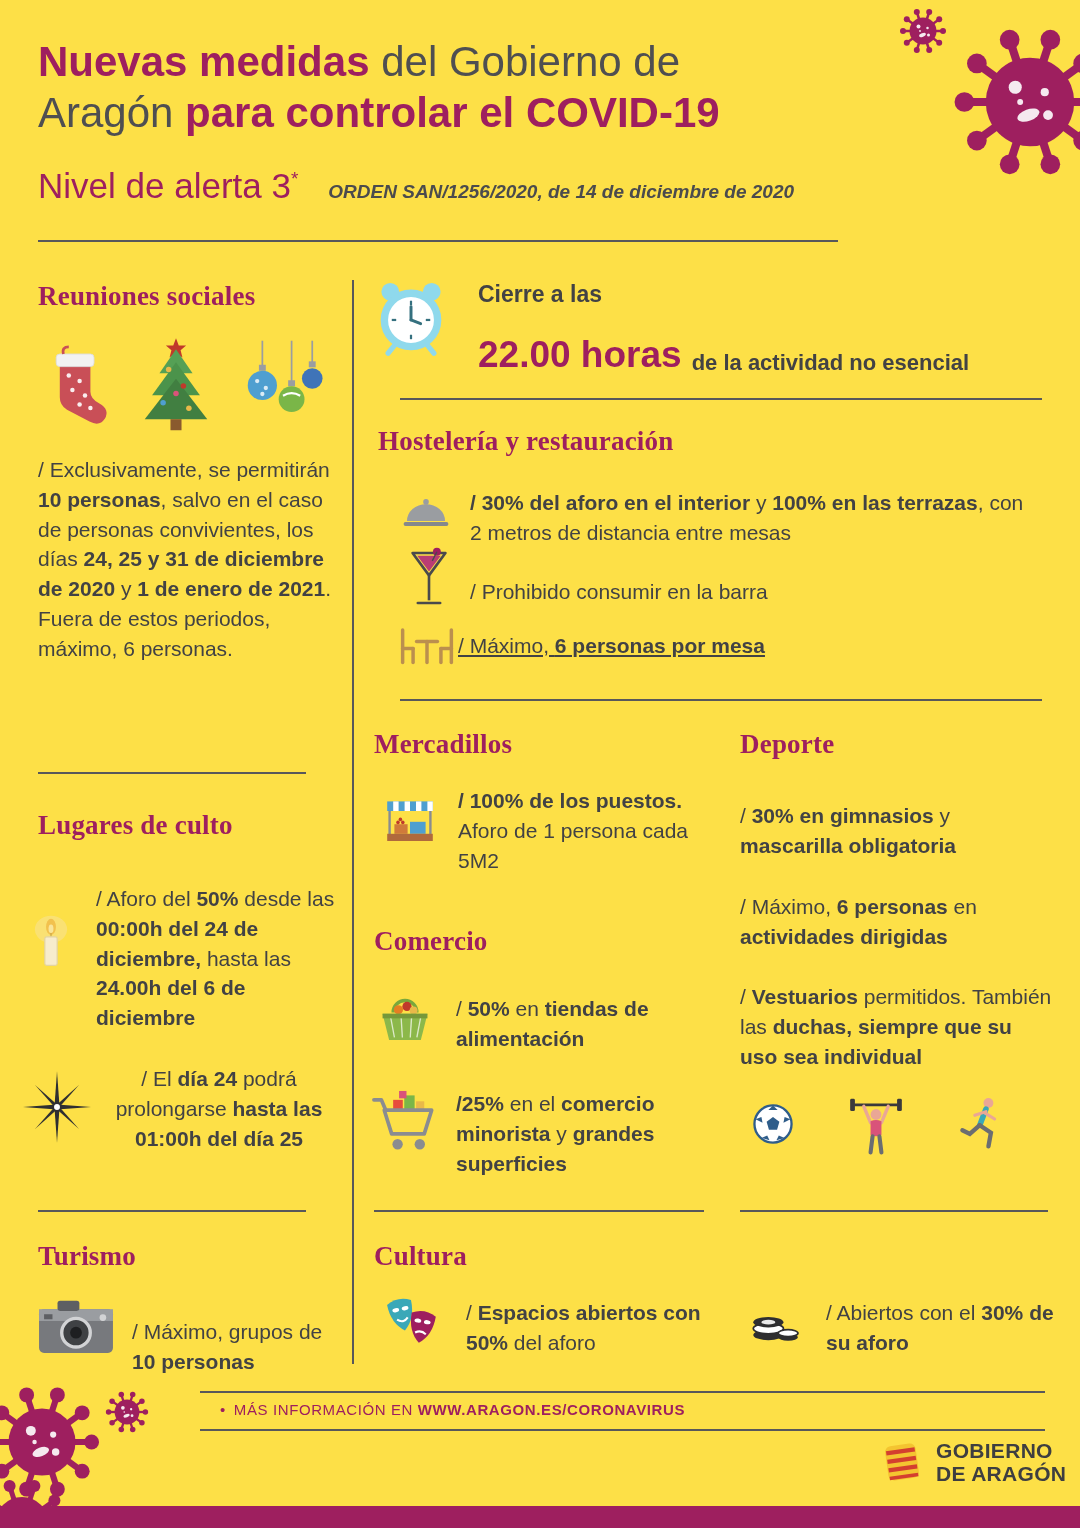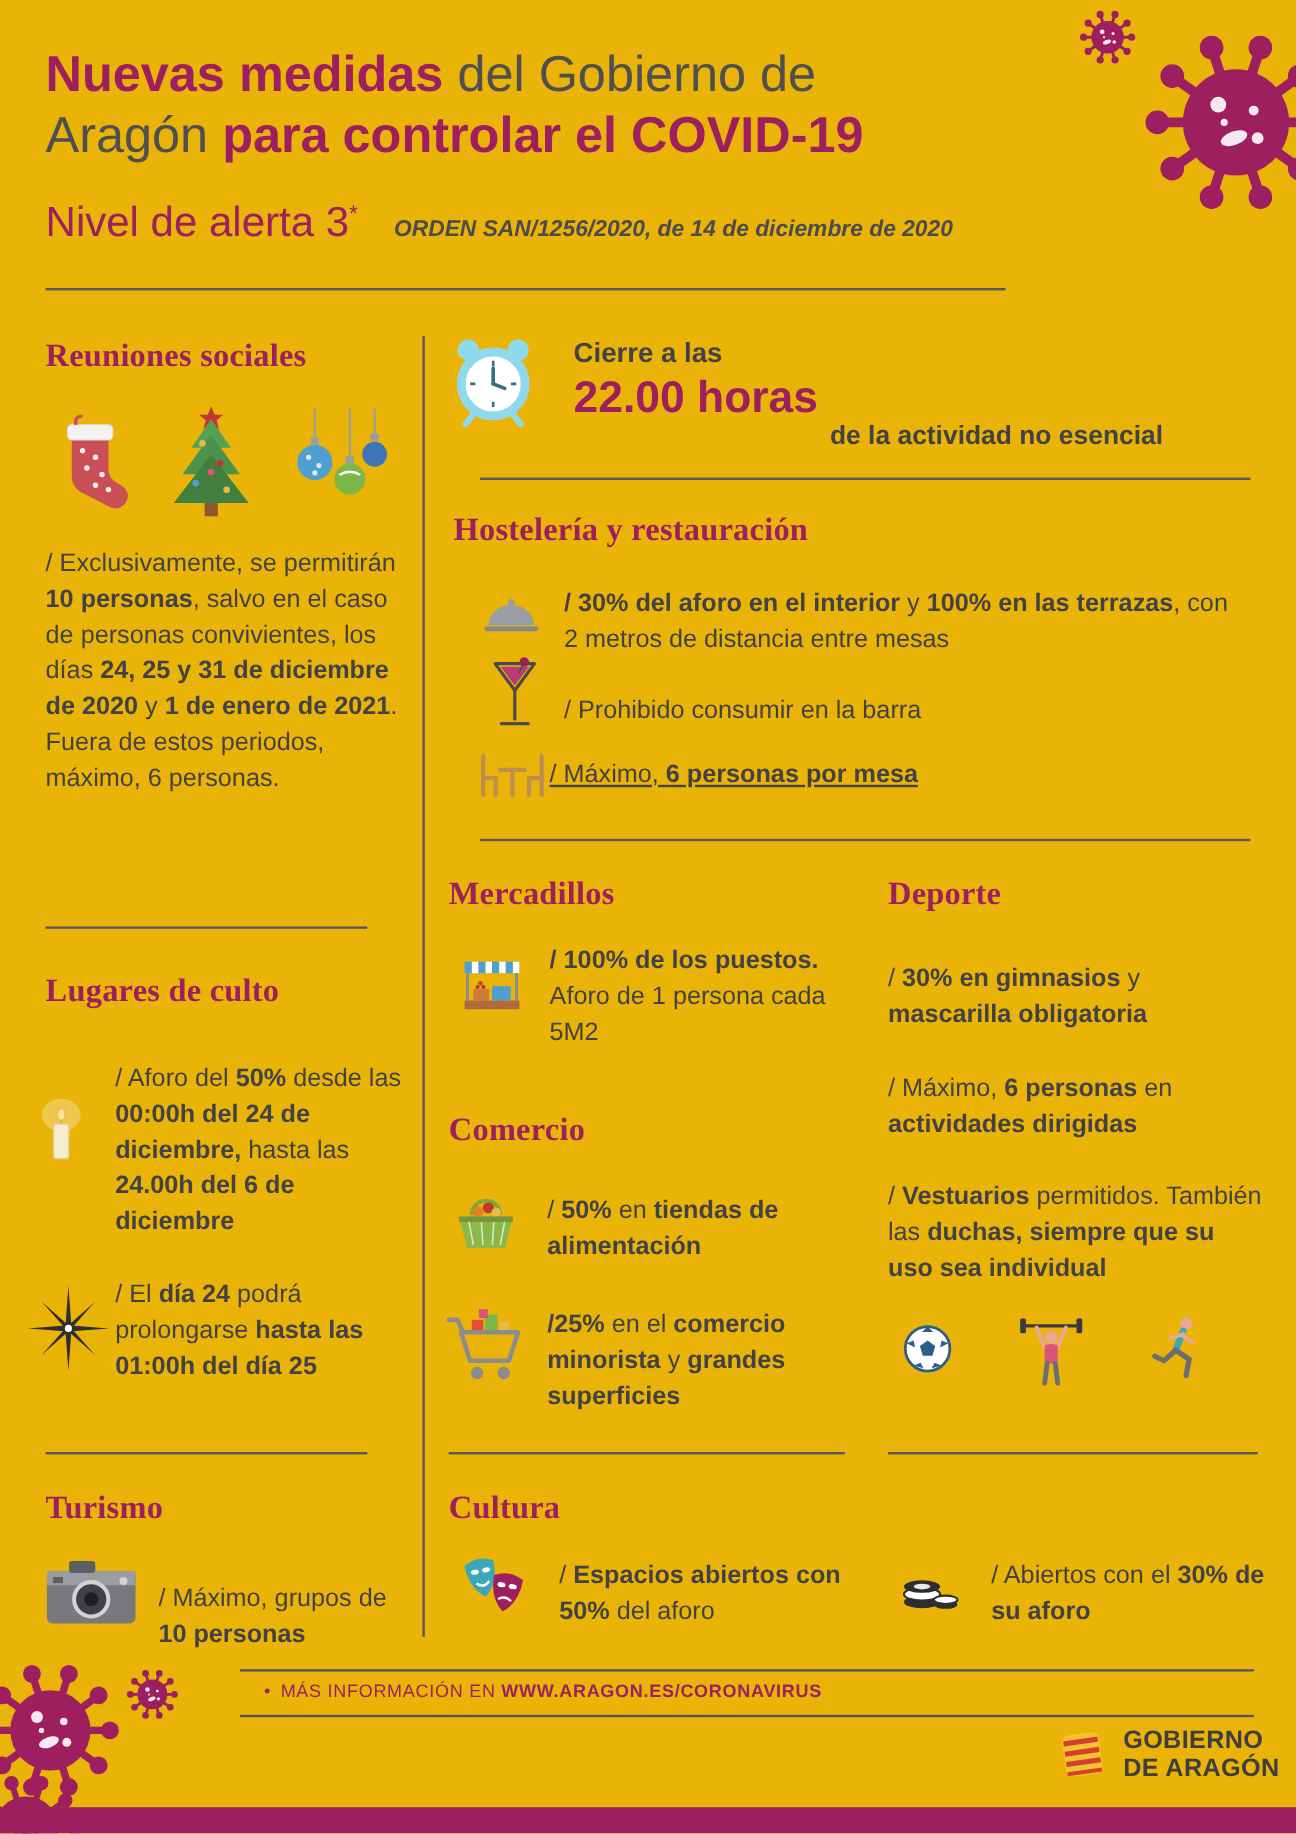--- a/index.html
+++ b/index.html
@@ -4,21 +4,21 @@
 <style>
   :root{
     --accent:#9e1f5f;
     --dark:#424244;
     --titlegray:#4f4f51;
     --line:#58585a;
   }
   *{margin:0;padding:0;box-sizing:border-box;}
   html,body{margin:0;padding:0;}
   body{background:#ffffff;font-family:"Liberation Sans",sans-serif;}
-  .page{position:relative;width:1080px;height:1528px;background:#eab308;overflow:hidden;color:var(--dark);}
+  .page{position:relative;width:1080px;height:1528px;background:#fde047;overflow:hidden;color:var(--dark);}
   .abs{position:absolute;}
   .b{font-weight:bold;}
   .accent{color:var(--accent);font-weight:bold;}
   .rule{background:var(--line);height:2px;}
   .vrule{background:var(--line);width:2px;}
   .sec-h{position:absolute;font-size:27px;font-weight:bold;color:var(--accent);letter-spacing:.2px;font-family:Liberation Serif, serif;}
   .txt{position:absolute;font-size:21px;line-height:1.42;color:var(--dark);}
 
   .title{left:38px;top:36px;width:860px;font-size:42px;line-height:1.22;font-weight:500;color:var(--titlegray);}
   .alert{left:38px;top:166px;display:flex;align-items:baseline;gap:30px;}
@@ -31,32 +31,32 @@
   .v-top-big{left:948px;top:20px;width:164px;height:164px;}
 
   .reu-h{left:38px;top:281px;}
   .xmas{left:40px;top:336px;display:flex;align-items:flex-end;gap:18px;}
   .reu-body{left:38px;top:455px;width:296px;}
   .rule-l1{left:38px;top:772px;width:268px;}
   .culto-h{left:38px;top:810px;}
   .candle{left:20px;top:912px;width:62px;height:62px;}
   .culto-i1{left:96px;top:884px;width:246px;}
   .star{left:20px;top:1070px;width:74px;height:74px;}
-  .culto-i2{left:96px;top:1064px;width:246px;}
+  .culto-i2{left:96px;top:1064px;width:246px;text-align:center;}
   .rule-l2{left:38px;top:1210px;width:268px;}
   .tur-h{left:38px;top:1241px;}
   .camera{left:34px;top:1294px;width:84px;height:64px;}
   .tur-i{left:132px;top:1298px;width:210px;margin-top:19px;}
 
   .vline{left:352px;top:280px;height:1084px;}
 
   .clock{left:374px;top:278px;width:74px;height:78px;}
   .cierre{left:478px;top:281px;width:570px;}
   .cierre-l1{font-size:23px;font-weight:bold;color:var(--dark);}
-  .cierre-l2{display:flex;align-items:flex-start;gap:10px;margin-top:2px;}
+  .cierre-l2{display:flex;align-items:flex-end;gap:10px;margin-top:2px;}
   .cierre-time{font-size:37px;font-weight:bold;color:var(--accent);}
   .cierre-rest{font-size:22px;font-weight:bold;color:var(--dark);margin-top:40px;}
   .rule-m1{left:400px;top:398px;width:642px;}
   .host-h{left:378px;top:426px;}
   .cloche{left:398px;top:489px;width:56px;height:46px;}
   .host-i0{left:470px;top:488px;width:568px;}
   .cocktail{left:406px;top:543px;width:46px;height:70px;}
   .host-i1{left:470px;top:577px;width:568px;}
   .tablechairs{left:398px;top:621px;width:58px;height:48px;}
   .host-i2{left:458px;top:631px;width:568px;text-decoration:underline;}

